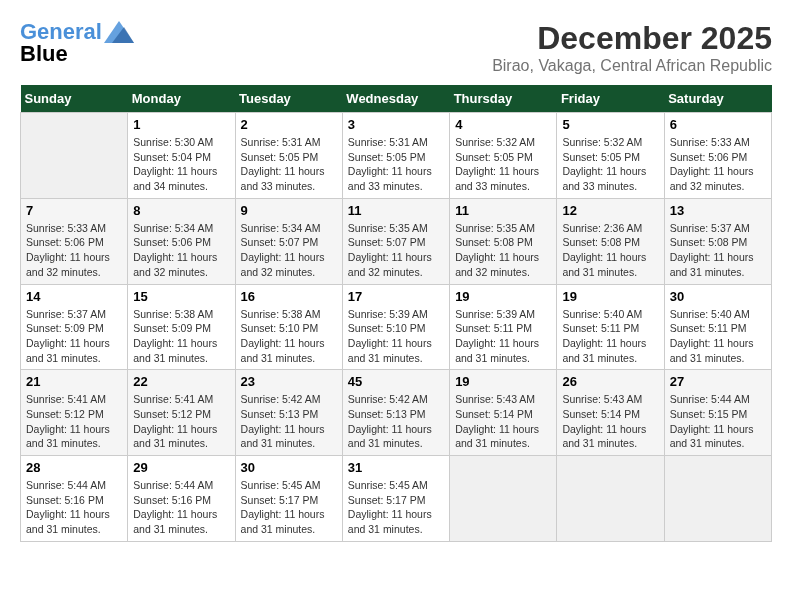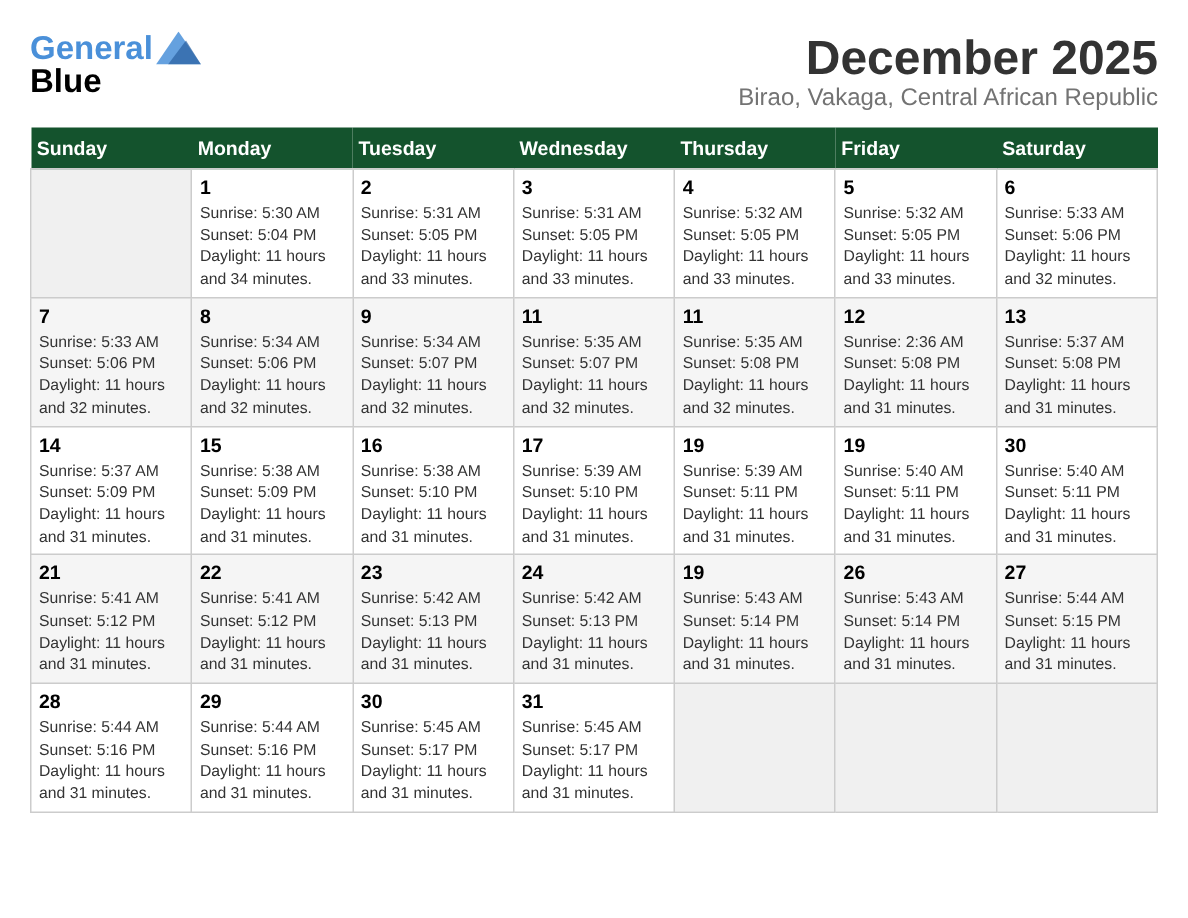--- a/index.html
+++ b/index.html
@@ -310,21 +310,21 @@
       </td>
         <td>
         <span class="day-num">23</span>
         <div class="day-info">
           <span>Sunrise: 5:42 AM</span><br>
           <span>Sunset: 5:13 PM</span><br>
           <span>Daylight: 11 hours and 31 minutes.</span>
         </div>
       </td>
         <td>
-        <span class="day-num">24</span>
+        <span class="day-num">45</span>
         <div class="day-info">
           <span>Sunrise: 5:42 AM</span><br>
           <span>Sunset: 5:13 PM</span><br>
           <span>Daylight: 11 hours and 31 minutes.</span>
         </div>
       </td>
         <td>
         <span class="day-num">19</span>
         <div class="day-info">
           <span>Sunrise: 5:43 AM</span><br>

